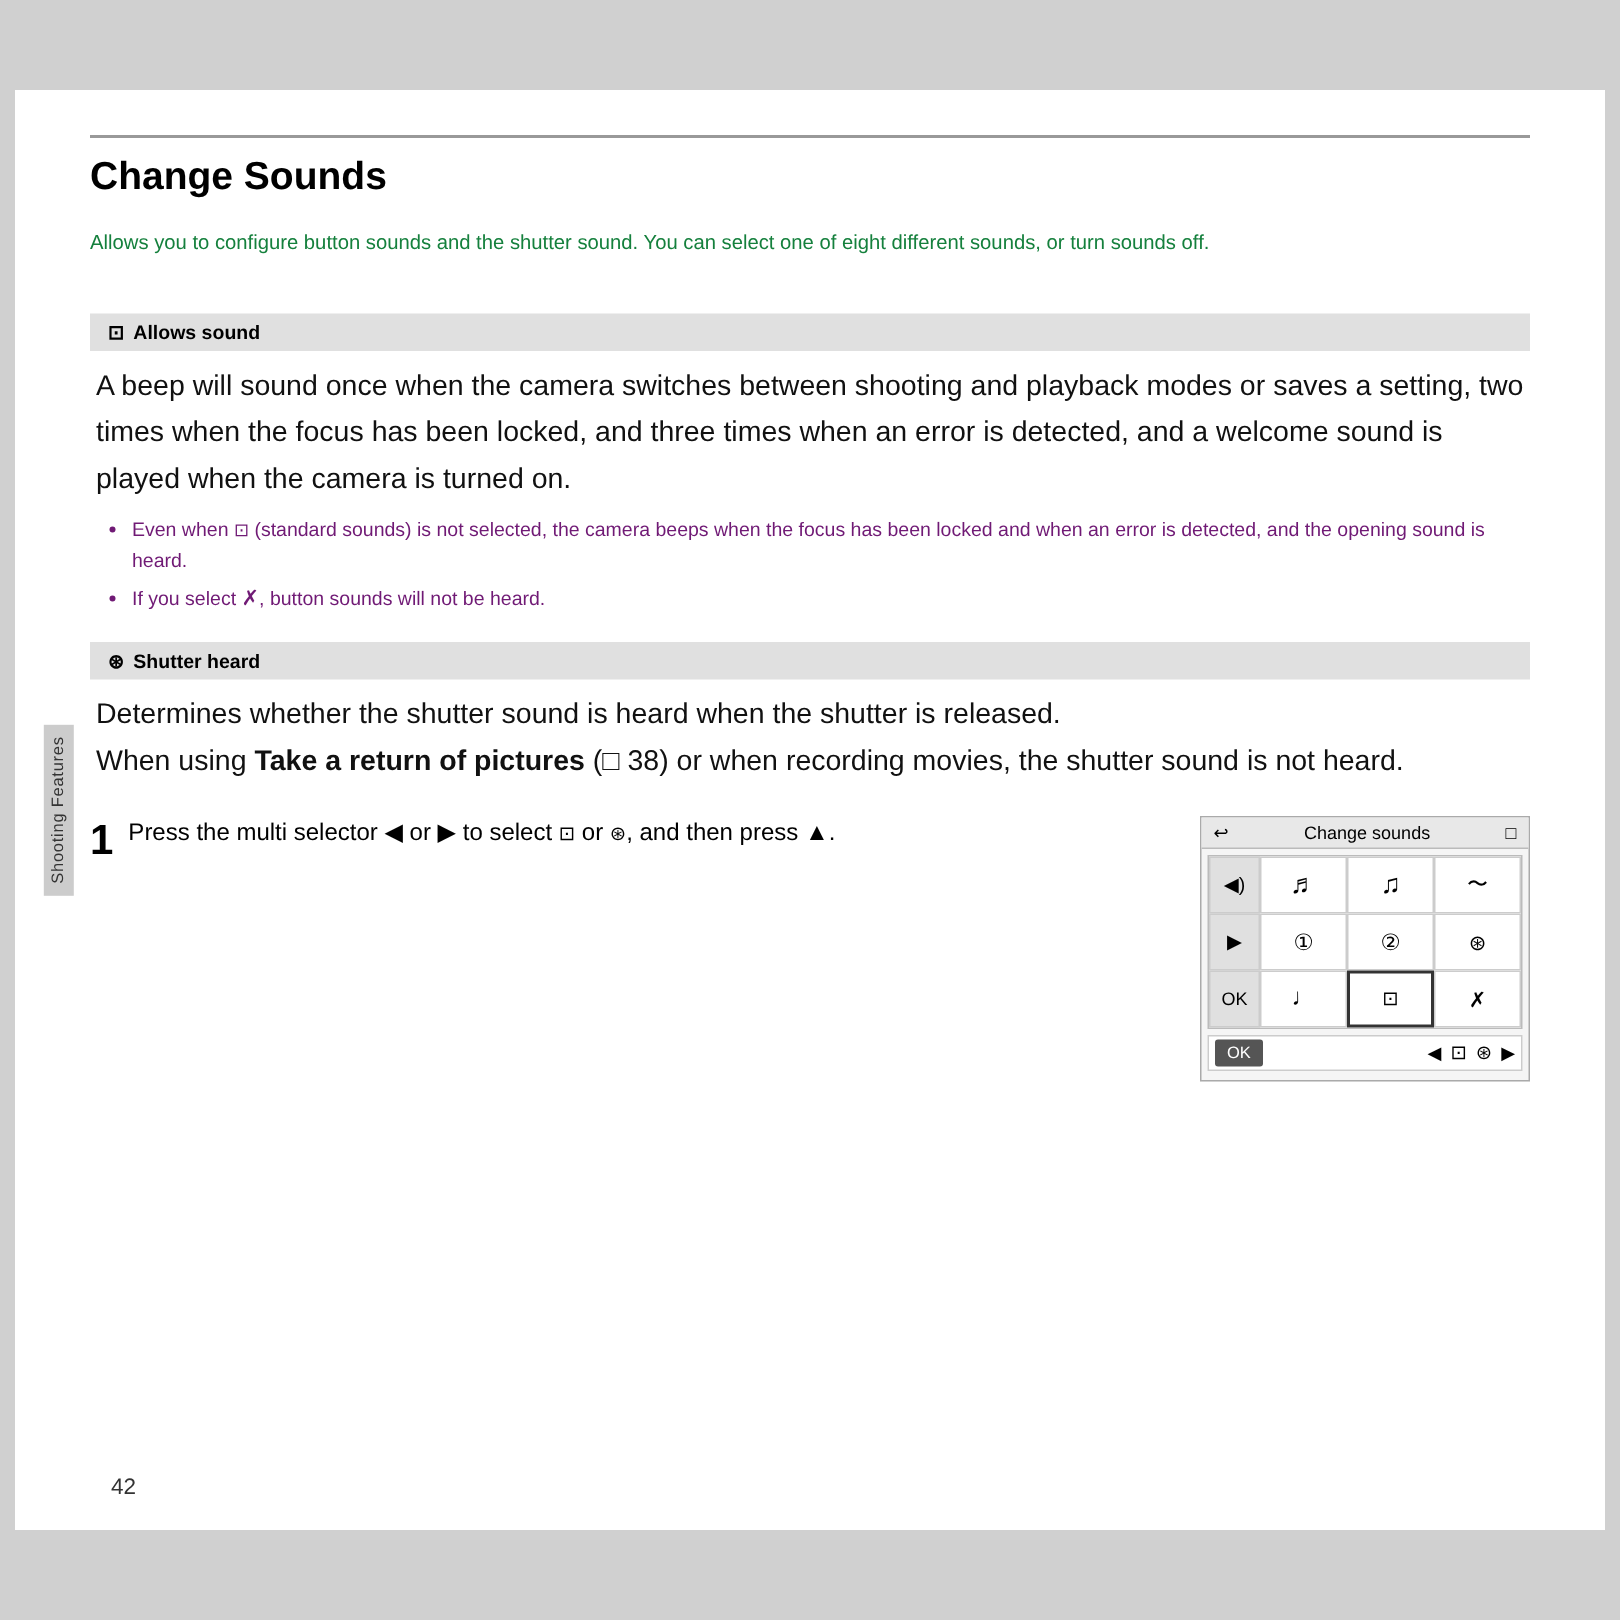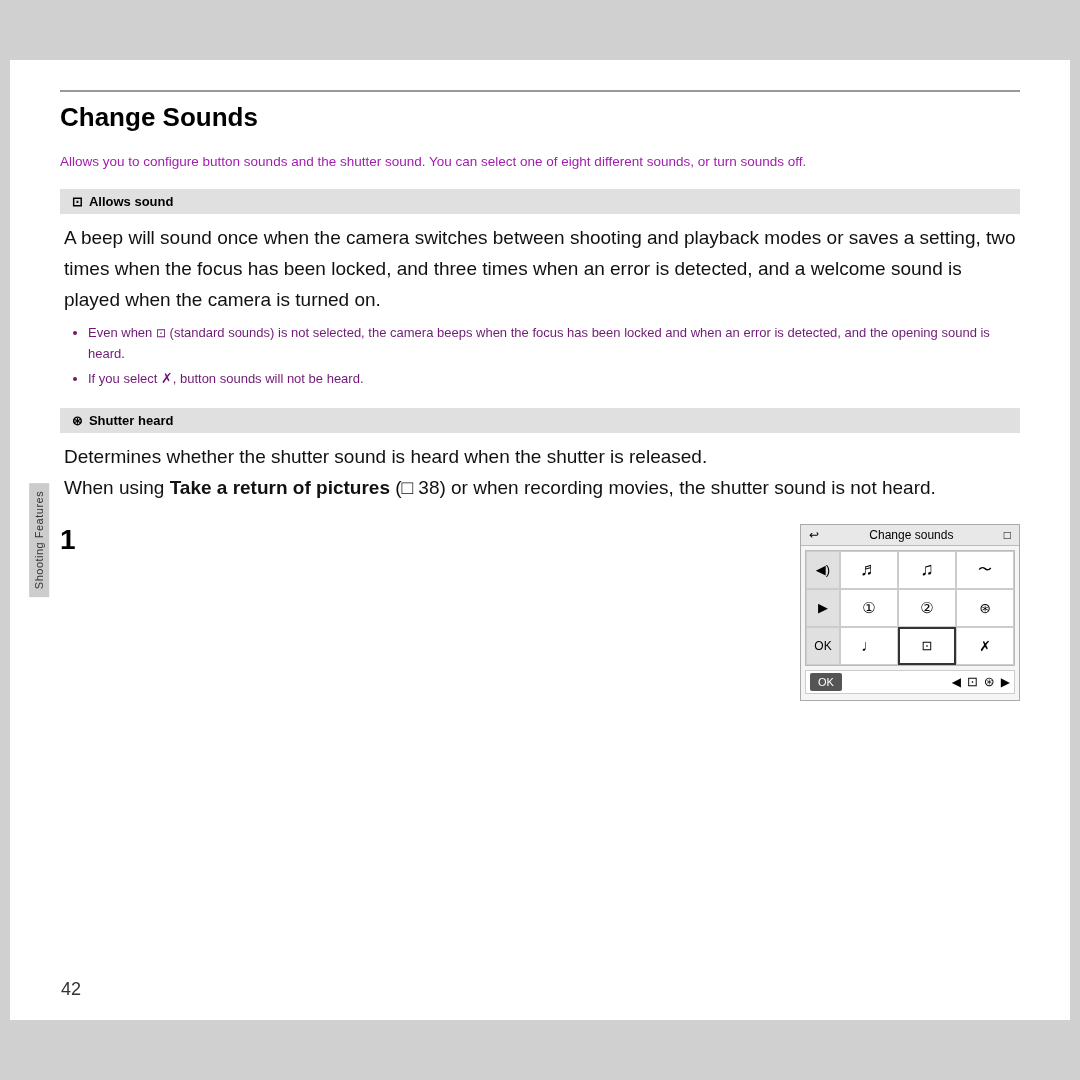--- a/index.html
+++ b/index.html
@@ -36,22 +36,22 @@
     .page-title {
       font-size: 26px;
       font-weight: bold;
       border-top: 2px solid #999;
       padding-top: 10px;
       margin-bottom: 18px;
     }
     .intro-text {
       font-size: 13.5px;
       line-height: 1.6;
-      margin-bottom: 16px;
-      color: #a21caf;
+      margin-bottom: 36px;
+      color: #15803d;
     }
     .nav-box {
       border: 1px solid #888;
       padding: 10px 16px;
       font-size: 13.5px;
       margin-bottom: 24px;
       color: #111;
       line-height: 1.5;
     }
     .section-header {
@@ -168,22 +168,22 @@
       align-items: center;
       gap: 6px;
       font-size: 12px;
     }
     .cam-selected-indicator {
       border: 2px solid #333;
     }
     .page-number {
       position: absolute;
       bottom: 20px;
-      left: 51px;
-      font-size: 18px;
+      left: 64px;
+      font-size: 15px;
       color: #333;
     }
   </style>
 </head>
 <body>
 
 <div class="page">
 
   <div class="sidebar-label">Shooting Features</div>
 
@@ -213,20 +213,23 @@
       Determines whether the shutter sound is heard when the shutter is released.<br>
       When using <strong>Take a return of pictures</strong> (□ 38) or when recording movies, the shutter sound is not heard.
     </div>
   </div>
 
   <div class="step-section">
     <div class="step-left">
       <div style="display:flex; align-items: flex-start;">
         <span class="step-number">1</span>
         <div>
+          <div class="step-title">
+            Press the multi selector ◀ or ▶ to select <span style="font-size:13px;">⊡</span> or <span style="font-size:13px;">⊛</span>, and then press ▲.
+          </div>
         </div>
       </div>
     </div>
 
     <div class="camera-ui">
       <div class="cam-title-bar">
         <span>↩</span>
         <span>Change sounds</span>
         <span>□</span>
       </div>

